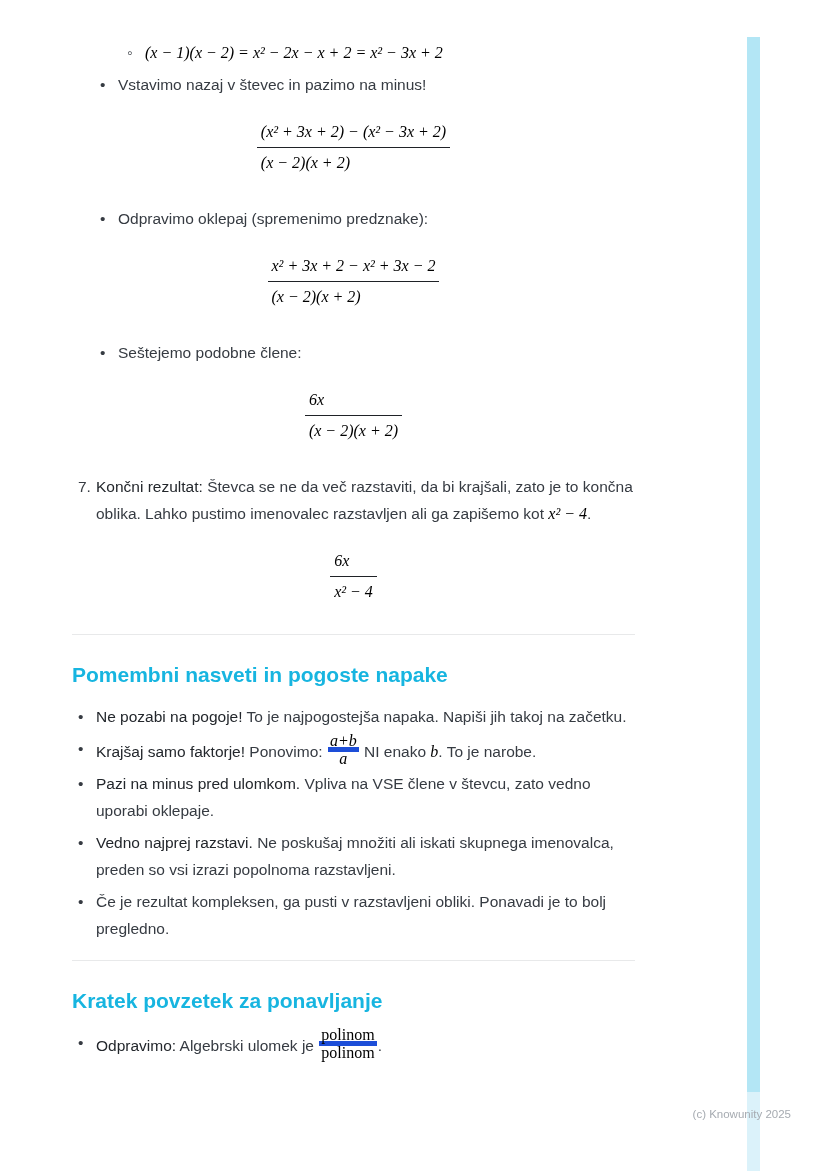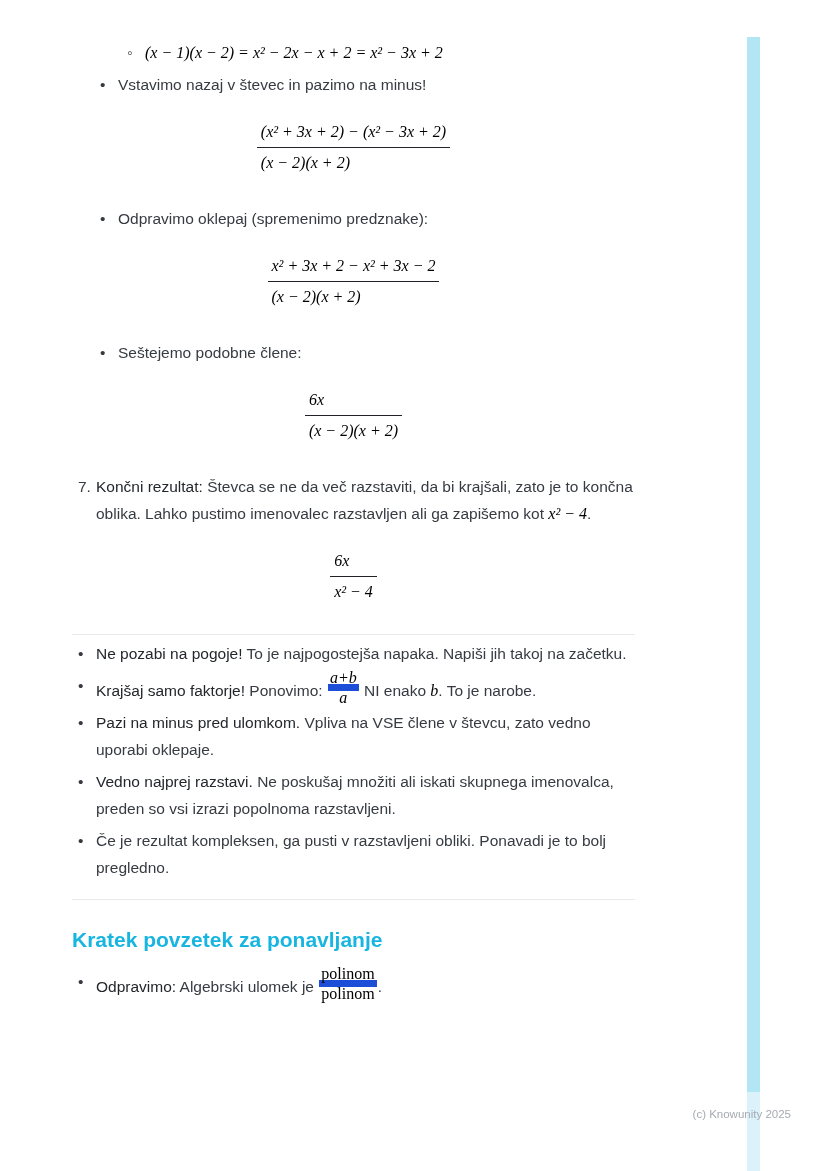--- a/index.html
+++ b/index.html
@@ -17,21 +17,21 @@
   .li-sub{padding-left:55px;}
   .li-num{padding-left:6px;}
   .li-body{flex:1;}
   strong{font-weight:400;color:#23272c;}
   .math{font-family:Liberation Serif, serif;font-style:italic;color:#000000;font-size:16px;}
   .math-block{text-align:center;margin:22px 0 30px;line-height:24px;}
   .frac{display:inline-block;text-align:left;}
   .frac .num{display:block;border-bottom:1.3px solid #1f2227;padding:0 4px 3px 4px;}
   .frac .den{display:block;padding:3px 4px 0 4px;}
   .ifrac{display:inline-block;text-align:center;font-size:10.5px;line-height:11px;vertical-align:-7px;margin:0 1px;}
-  .ifrac .inum{display:block;border-bottom:7px solid #1d4ed8;padding:0 2px 1px 2px;}
+  .ifrac .inum{display:block;border-bottom:5px solid #1d4ed8;padding:0 2px 1px 2px;}
   .ifrac .iden{display:block;padding:1px 2px 0 2px;}
   .ifrac-text .inum,.ifrac-text .iden{font-style:normal;}
   .divider{border:none;border-top:1px solid #e8e9ea;margin:18px 0 0 0;}
   h2.section-heading{
     color:#17b5e0;font-size:21px;line-height:28px;font-weight:700;
     margin:26px 0 14px 0;
   }
   .tips-list{margin:0 0 6px 0;}
   .scroll-track{position:absolute;left:747px;top:37px;width:13px;height:1134px;background:#dbf2fa;z-index:1;}
   .scroll-thumb{position:absolute;left:0;top:0;width:100%;height:93%;background:#b3e6f5;}
@@ -90,20 +90,21 @@
 
   <div class="math-block">
     <span class="frac">
       <span class="num math">6x</span>
       <span class="den math">x² − 4</span>
     </span>
   </div>
 
   <hr class="divider">
 
+  <h2 class="section-heading">Pomembni nasveti in pogoste napake</h2>
 
   <div class="tips-list">
 
     <div class="li li-l1">
       <span class="marker">•</span>
       <div class="li-body"><strong>Ne pozabi na pogoje!</strong><span> To je najpogostejša napaka. Napiši jih takoj na začetku.</span></div>
     </div>
 
     <div class="li li-l1">
       <span class="marker">•</span>

